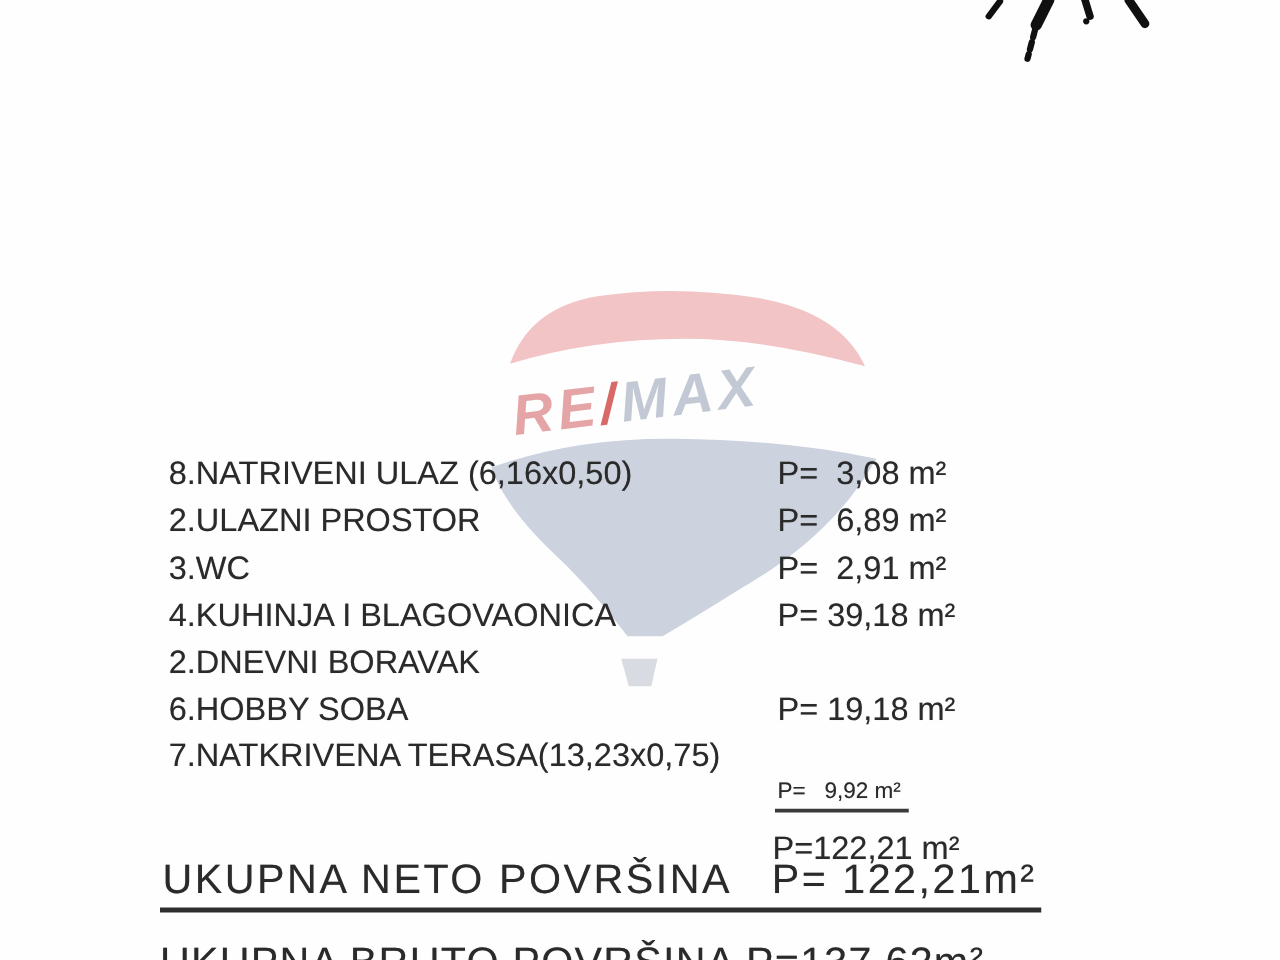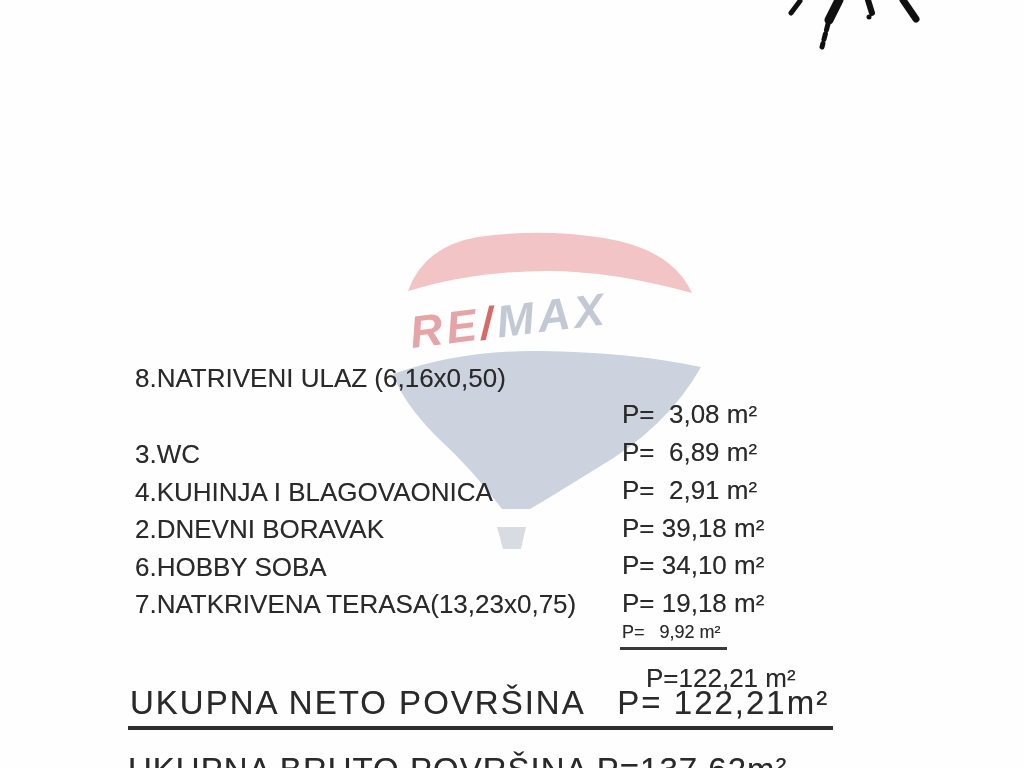--- a/index.html
+++ b/index.html
@@ -8,27 +8,27 @@
     width:1024px;height:768px;
     overflow:hidden;
     background:#fefefe;
     font-family:"Liberation Sans", sans-serif;
     color:#2a2a2a;
   }
   .t{white-space:pre;position:absolute;text-shadow:0 0 .6px rgba(40,40,40,.45);}
   .title{left:131px;top:270px;font-size:39px;letter-spacing:2px;}
   .subtitle{left:135px;top:324px;font-size:26px;letter-spacing:0;}
   .room-label{left:135px;font-size:26px;}
-  .room-value{left:622px;font-size:26px;margin-top:36px;}
+  .room-value{left:622px;font-size:26px;}
   .terrace-subtotal{
     left:620px;top:622px;font-size:18px;
     border-bottom:3px solid #3a3a3a;
     padding:0 6px 4px 2px;
   }
-  .net-sum{left:618px;top:663px;font-size:26px;margin-left:28px;}
+  .net-sum{left:618px;top:663px;font-size:26px;}
   .total-neto{
     left:128px;top:684px;font-size:33px;letter-spacing:2px;
     border-bottom:4px solid #2e2e2e;
     padding:0 4px 4px 2px;
   }
   .total-bruto{left:128px;top:751px;font-size:33px;letter-spacing:1px;}
   .wm,.scribble{position:absolute;left:0;top:0;}
   .wm{z-index:1;}
   .textlayer{position:absolute;left:0;top:0;width:100%;height:100%;z-index:2;}
   .scribble{z-index:3;}
@@ -57,30 +57,30 @@
     </g>
     <circle cx="869" cy="17" r="2.5" fill="#101010"></circle>
   </svg>
 
   <div class="textlayer">
 
 
     <div class="t room-label" style="top:363px">8.NATRIVENI ULAZ (6,16x0,50)</div>
     <div class="t room-value" style="top:363px">P=  3,08 m²</div>
 
+    <div class="t room-label" style="top:401px">2.ULAZNI PROSTOR</div>
     <div class="t room-value" style="top:401px">P=  6,89 m²</div>
 
     <div class="t room-label" style="top:439px">3.WC</div>
     <div class="t room-value" style="top:439px">P=  2,91 m²</div>
 
     <div class="t room-label" style="top:477px">4.KUHINJA I BLAGOVAONICA</div>
     <div class="t room-value" style="top:477px">P= 39,18 m²</div>
 
     <div class="t room-label" style="top:514px">2.DNEVNI BORAVAK</div>
-    <div class="t room-value" style="top:514px">P= 34,10 m²</div>
 
     <div class="t room-label" style="top:552px">6.HOBBY SOBA</div>
     <div class="t room-value" style="top:552px">P= 19,18 m²</div>
 
     <div class="t room-label" style="top:589px">7.NATKRIVENA TERASA(13,23x0,75)</div>
 
     <div class="t terrace-subtotal">P=   9,92 m²</div>
     <div class="t net-sum">P=122,21 m²</div>
 
     <div class="t total-neto">UKUPNA NETO POVRŠINA   P= 122,21m²</div>

